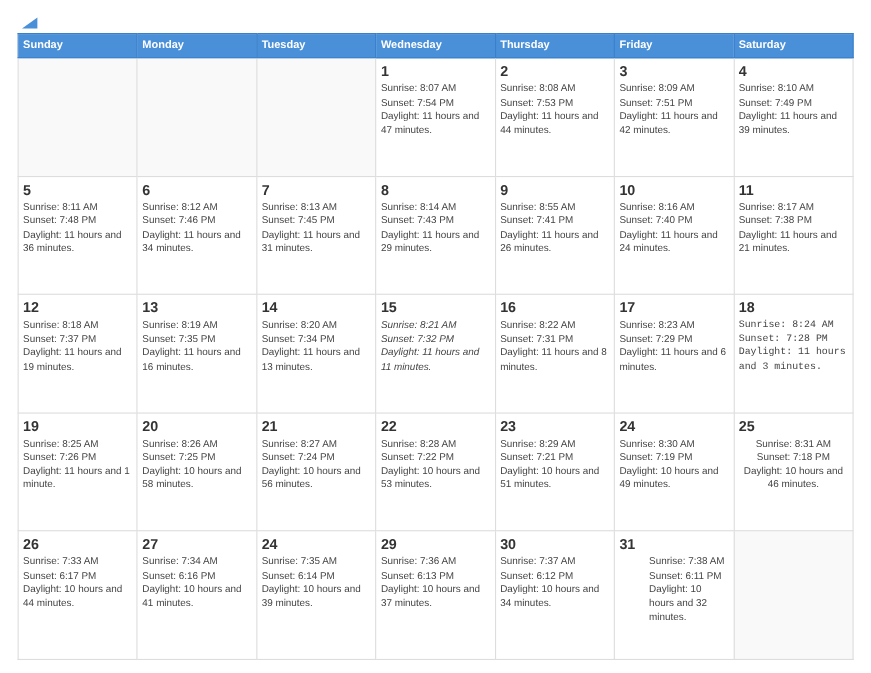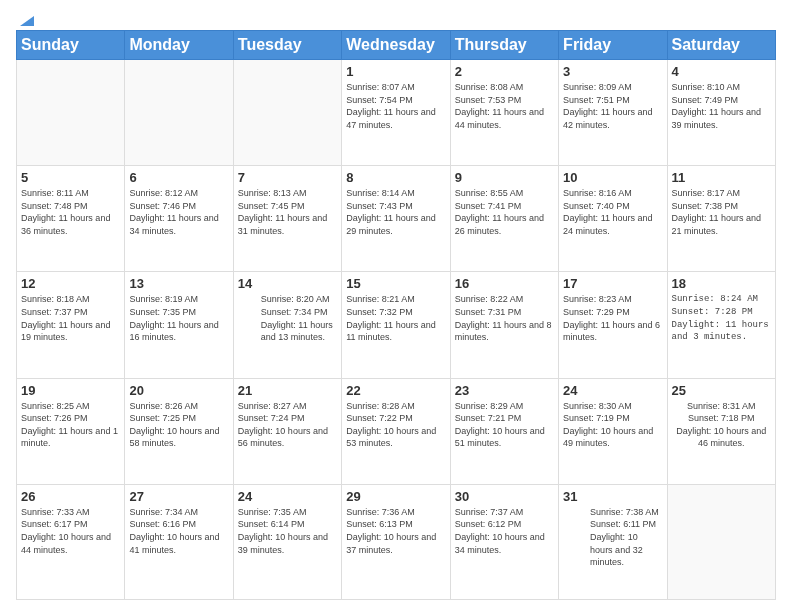--- a/index.html
+++ b/index.html
@@ -43,21 +43,21 @@
     .calendar {
       flex: 1;
       border: 1px solid #ccc;
       border-collapse: collapse;
       width: 100%;
       table-layout: fixed;
     }
     .calendar th {
       background: #4a90d9;
       color: #fff;
-      font-size: 16px;
+      font-size: 10px;
       font-weight: bold;
       padding: 5px 4px;
       text-align: left;
       border: 1px solid #3a7fc9;
     }
     .calendar td {
       vertical-align: top;
       font-size: 9.5px;
       color: #333;
       padding: 4px;
@@ -193,27 +193,27 @@
 Daylight: 11 hours and 19 minutes.</div>
           </td>
           <td>
             <div class="day-number">13</div>
             <div class="day-info" style="white-space: pre-line;">Sunrise: 8:19 AM
 Sunset: 7:35 PM
 Daylight: 11 hours and 16 minutes.</div>
           </td>
           <td>
             <div class="day-number">14</div>
-            <div class="day-info" style="white-space: pre-line; margin-left: 23px;">Sunrise: 8:20 AM
+            <div class="day-info" style="white-space: pre-line;">Sunrise: 8:20 AM
 Sunset: 7:34 PM
 Daylight: 11 hours and 13 minutes.</div>
           </td>
           <td>
             <div class="day-number">15</div>
-            <div class="day-info" style="white-space: pre-line;">Sunrise: 8:21 AM
+            <div class="day-info" style="white-space: pre-line; font-style: italic;">Sunrise: 8:21 AM
 Sunset: 7:32 PM
 Daylight: 11 hours and 11 minutes.</div>
           </td>
           <td>
             <div class="day-number">16</div>
             <div class="day-info" style="white-space: pre-line;">Sunrise: 8:22 AM
 Sunset: 7:31 PM
 Daylight: 11 hours and 8 minutes.</div>
           </td>
           <td>

